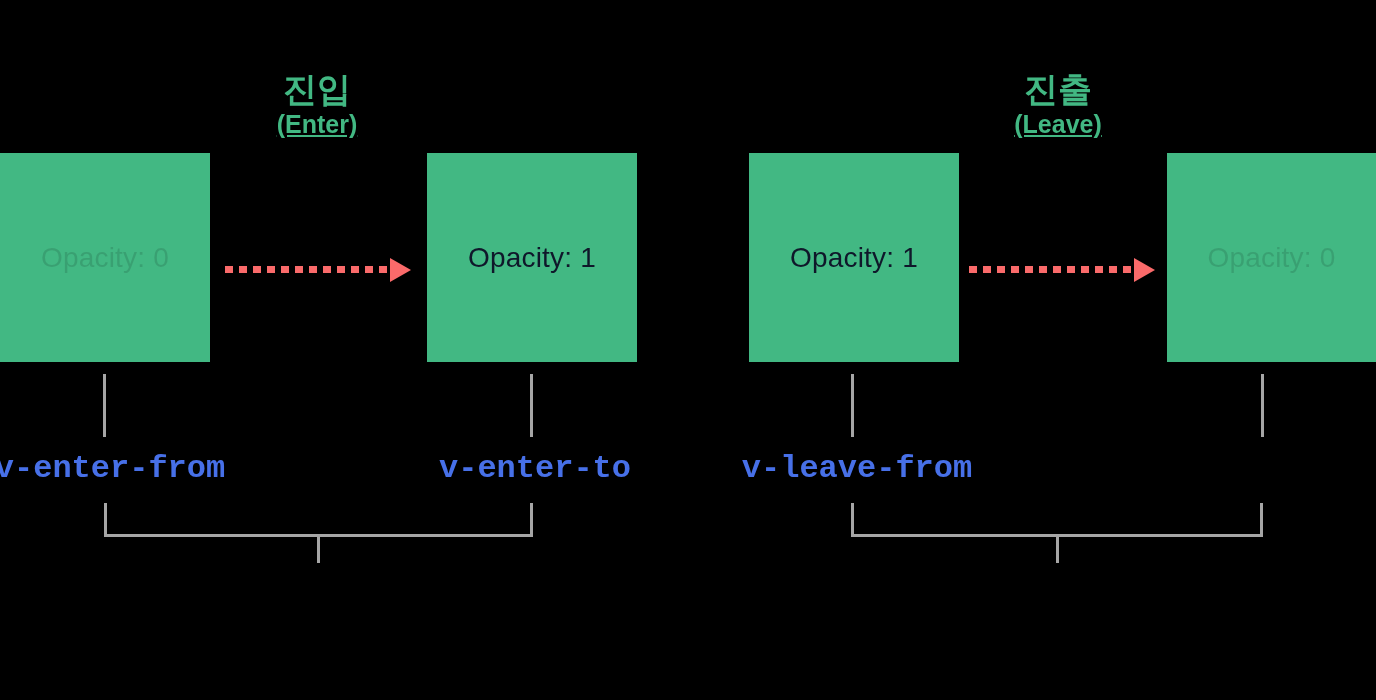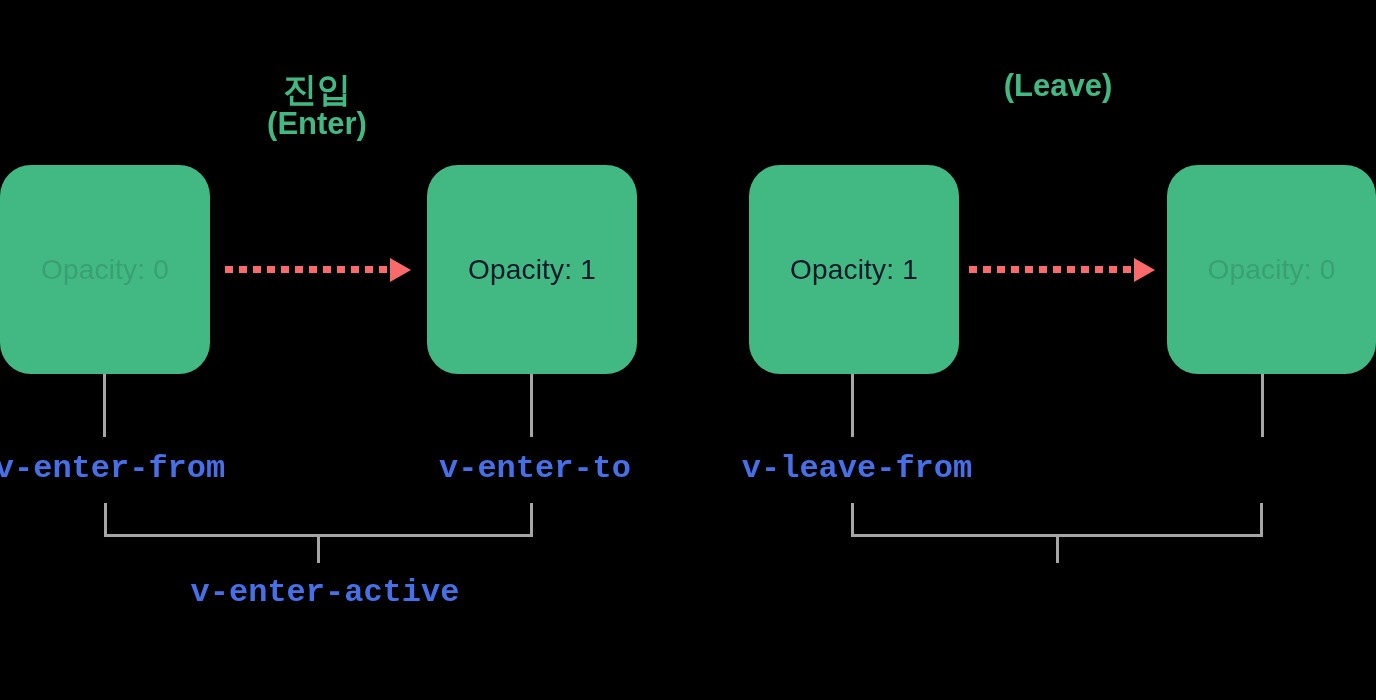--- a/index.html
+++ b/index.html
@@ -26,38 +26,38 @@
     white-space: nowrap;
   }
   .section-title .ko {
     display: block;
     font-size: 34px;
     font-weight: 700;
     line-height: 38px;
   }
   .section-title .en {
     display: block;
-    font-size: 31px;
+    font-size: 25px;
     font-weight: 700;
     line-height: 32px;
+    text-decoration: underline;
   }
   .title-enter { left: 317px; }
   .title-leave { left: 1058px; }
 
   
   .state-box {
     position: absolute;
-    top: 165px;
+    top: 153px;
     width: 210px;
     height: 209px;
     background: #42b883;
     display: flex;
     align-items: center;
     justify-content: center;
-    border-radius: 31px;
   }
   .box-1 { left: 0; }
   .box-2 { left: 427px; }
   .box-3 { left: 749px; }
   .box-4 { left: 1167px; width: 209px; }
   .opacity-text {
     font-size: 28px;
     font-weight: 500;
     letter-spacing: 0.2px;
     white-space: nowrap;
@@ -147,20 +147,21 @@
 <body>
 
 <div class="canvas">
 
   <div class="section-title title-enter">
     <span class="ko">진입</span>
     <span class="en">(Enter)</span>
   </div>
 
   <div class="section-title title-leave">
+    <span class="ko">진출</span>
     <span class="en">(Leave)</span>
   </div>
 
   <div class="state-box box-1">
     <span class="opacity-text opacity-hidden">Opacity: 0</span>
   </div>
   <div class="state-box box-2">
     <span class="opacity-text opacity-visible">Opacity: 1</span>
   </div>
   <div class="state-box box-3">
@@ -186,15 +187,14 @@
 
   <div class="code-label row-from-to lbl-enter-from">v-enter-from</div>
   <div class="code-label row-from-to lbl-enter-to">v-enter-to</div>
   <div class="code-label row-from-to lbl-leave-from">v-leave-from</div>
 
   <div class="bracket bracket-enter"></div>
   <div class="vline tick tick-enter"></div>
   <div class="bracket bracket-leave"></div>
   <div class="vline tick tick-leave"></div>
 
-  <div class="code-label row-active lbl-enter-active">v-enter-active</div>
 
 </div>
 
 </body></html>

